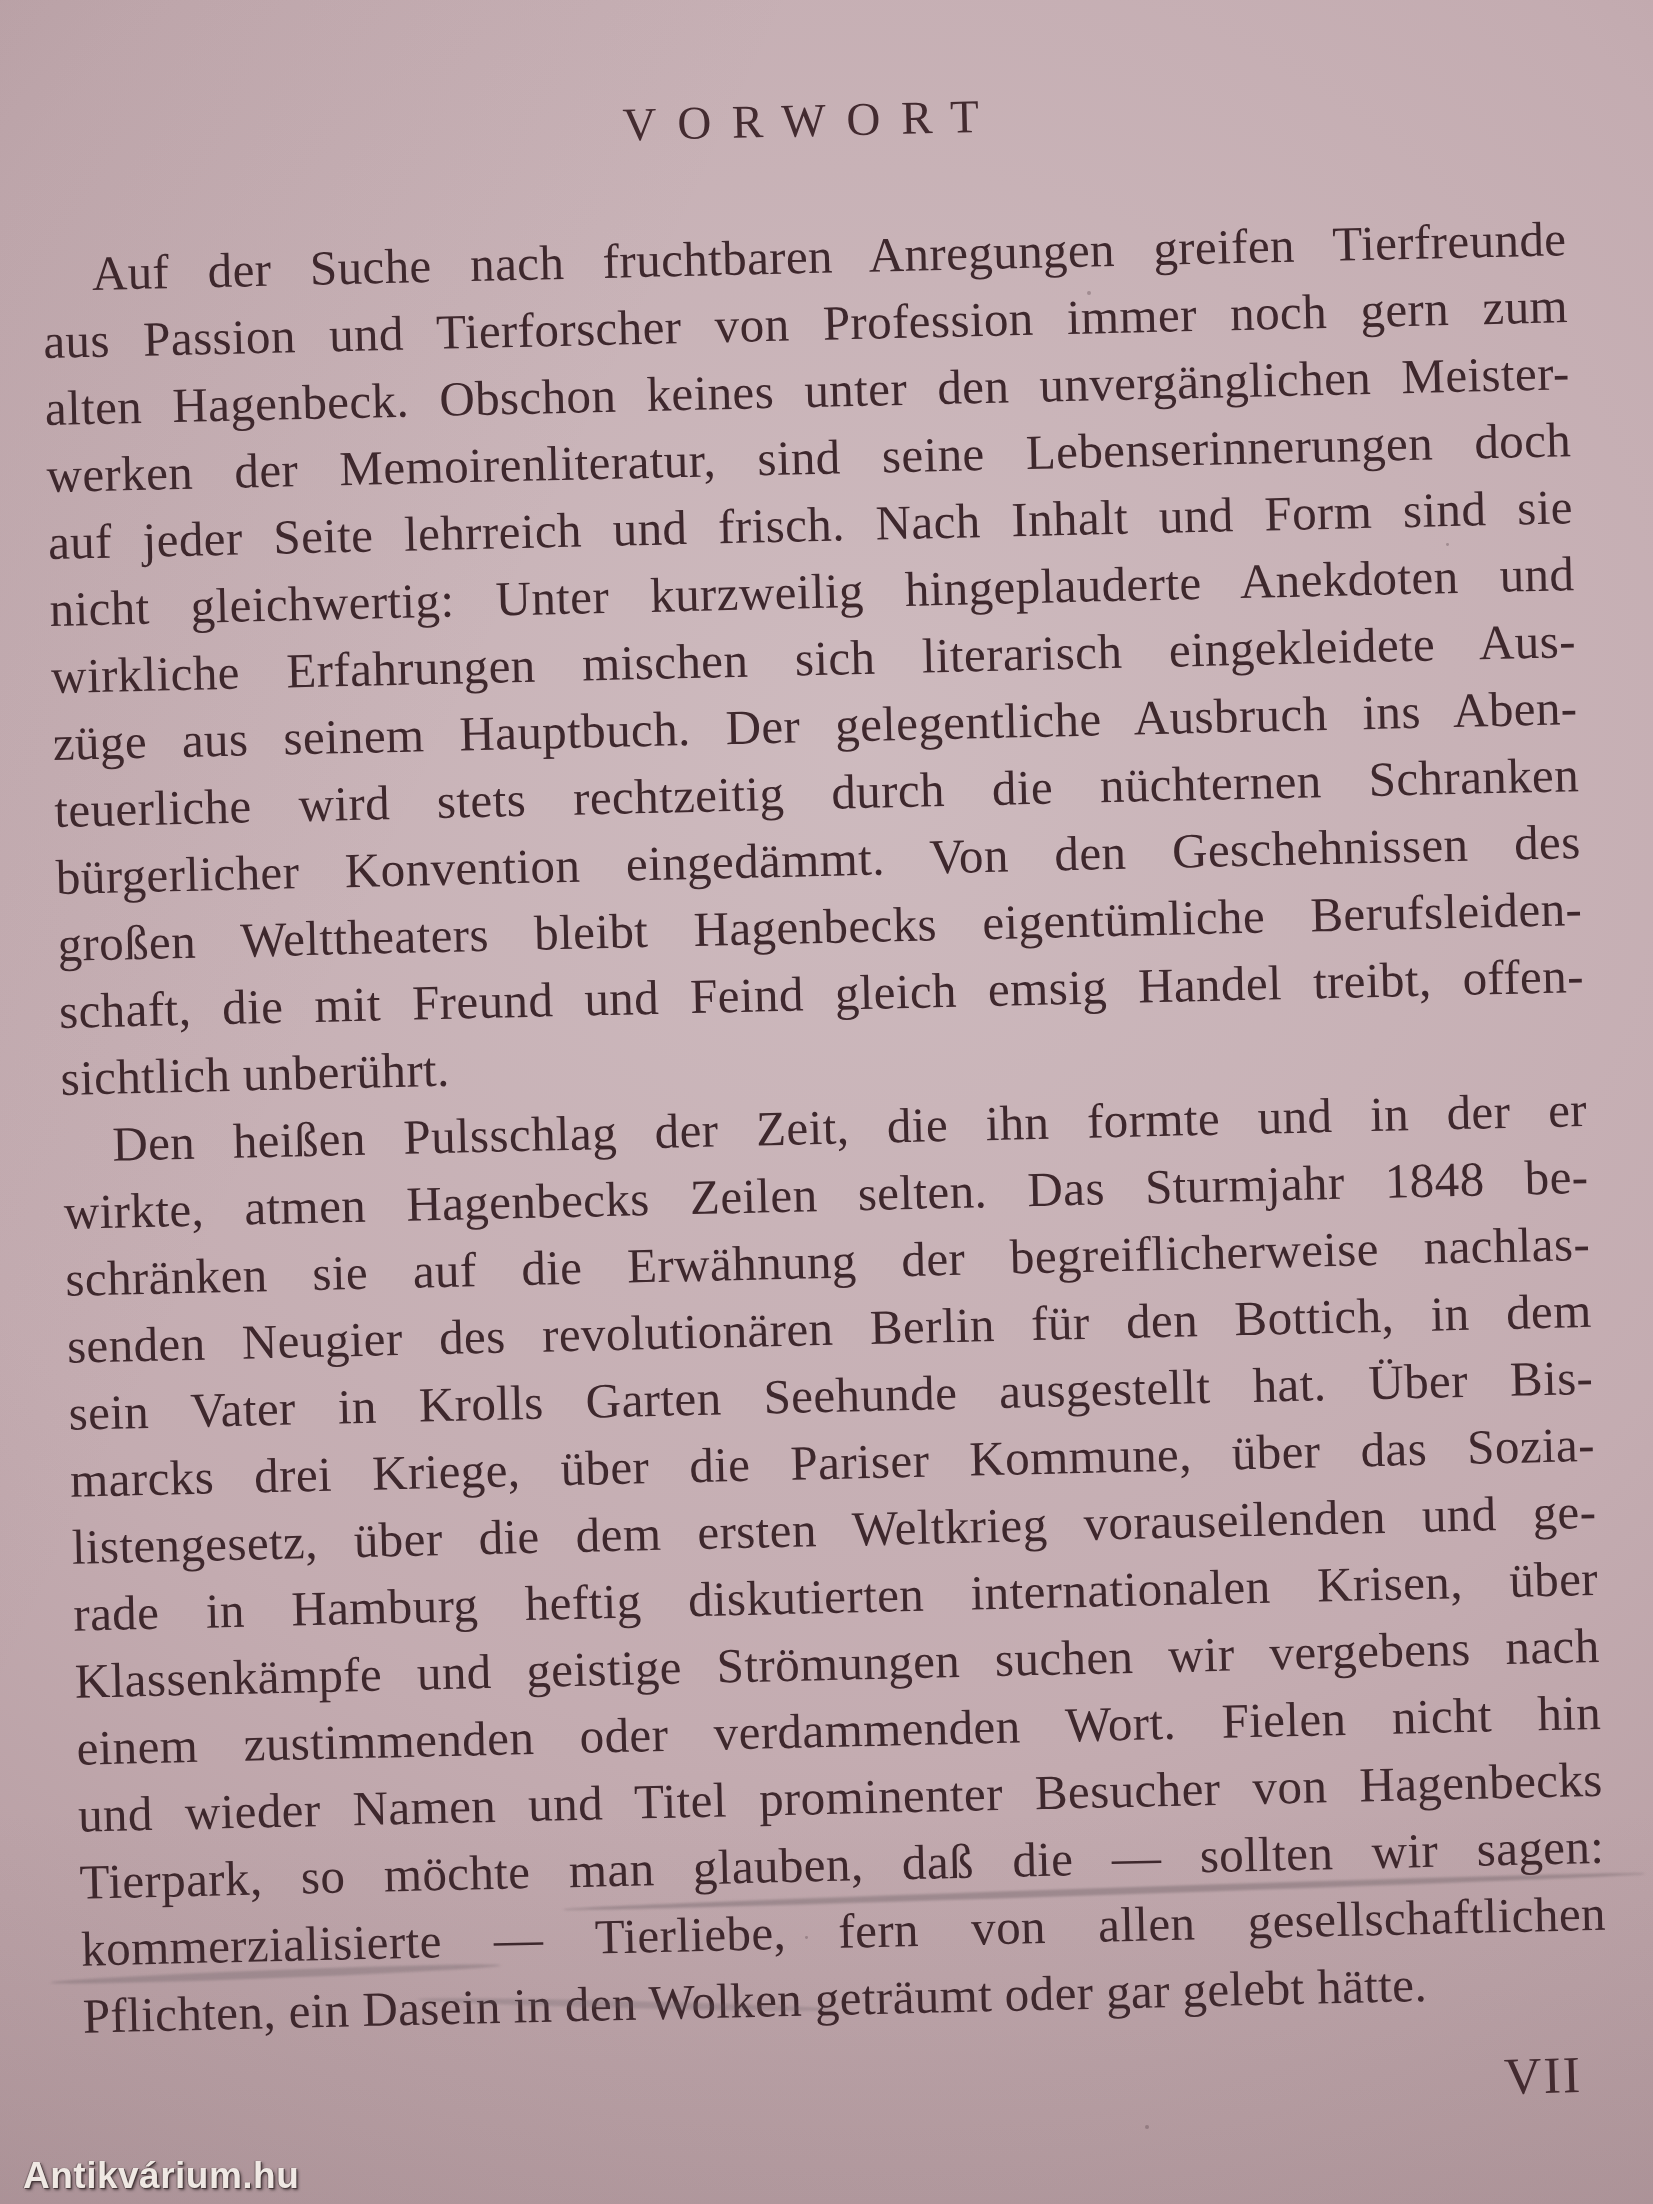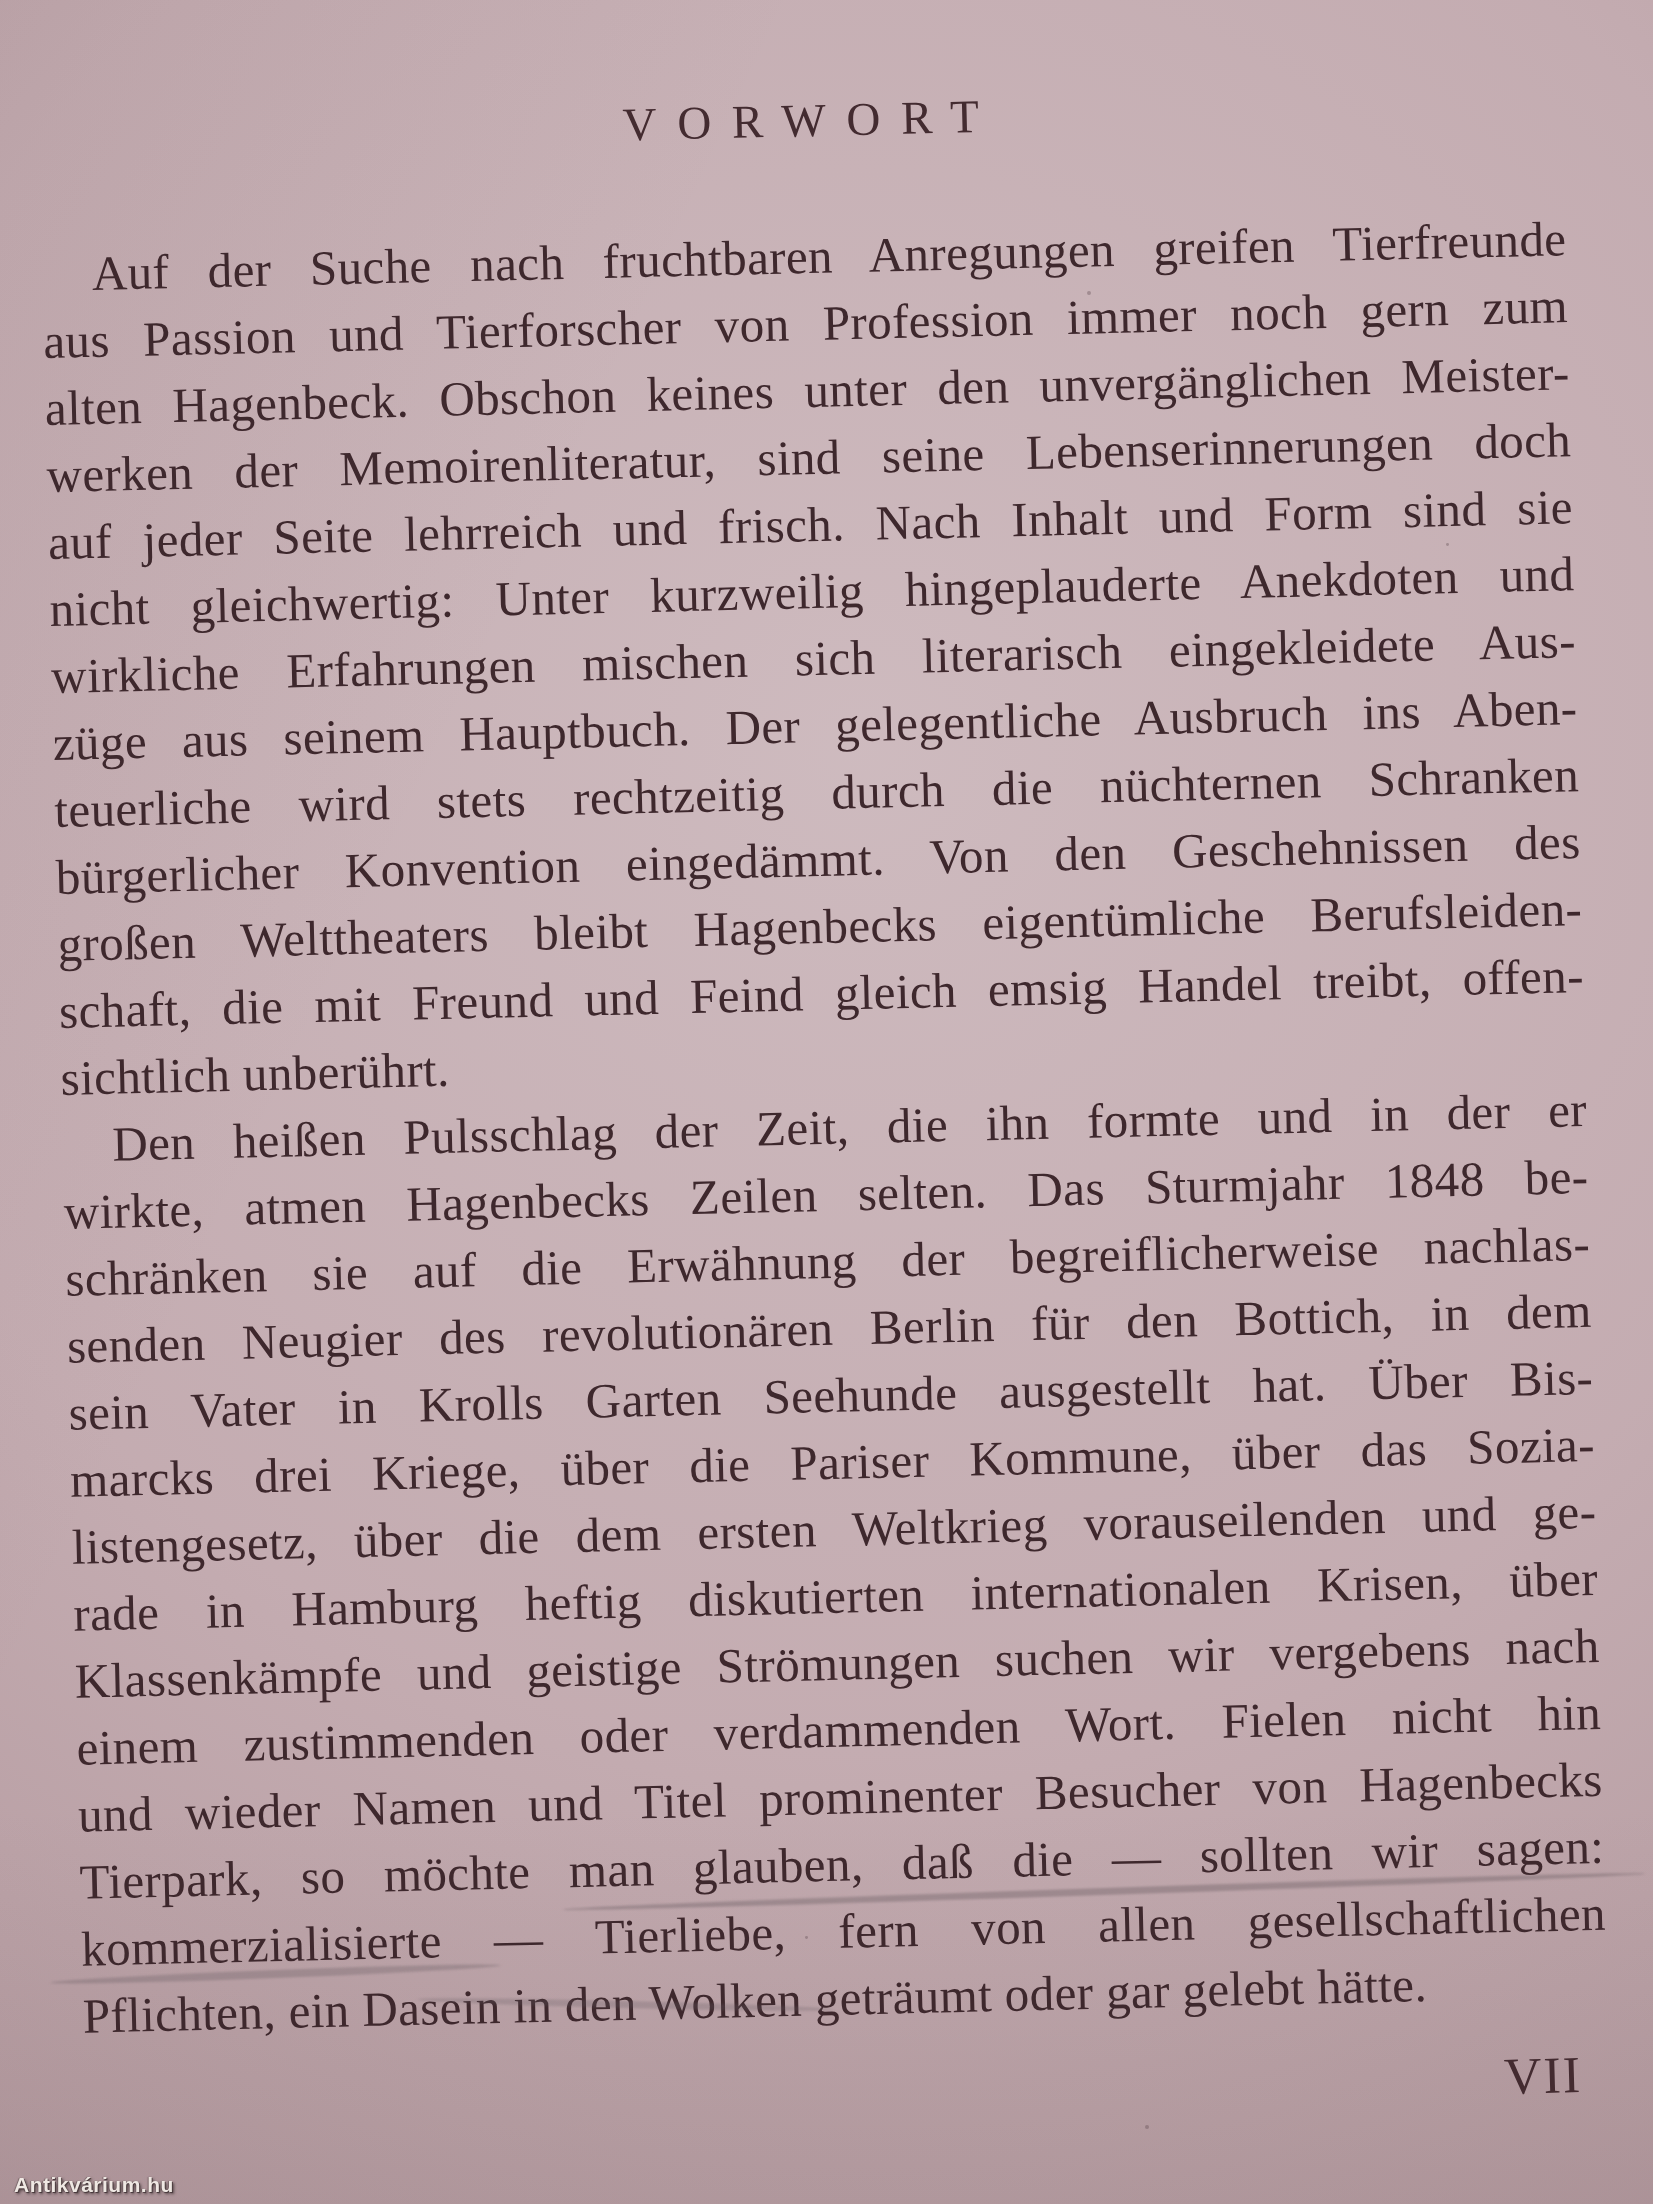--- a/index.html
+++ b/index.html
@@ -84,25 +84,25 @@
   .pencil.c { left: 417px;  top: 2001px; width: 417px;  height: 6.8px; transform: rotate(1.4deg);  background: rgba(102,90,95,0.26); }
   .speck {
     position: absolute;
     width: 3.9px; height: 3.9px;
     border-radius: 50%;
     background: rgba(90,70,75,0.35);
     pointer-events: none;
   }
   .watermark {
     position: absolute;
-    left: 14px;
+    left: 23px;
     bottom: 7.8px;
     font-family: "Liberation Sans", sans-serif;
     font-weight: bold;
-    font-size: 21px;
+    font-size: 37px;
     color: #efe8e3;
     text-shadow:
       1px 1px 0 rgba(70,55,58,0.9),
       1.9px 1.9px 2.9px rgba(40,30,32,0.7),
       -1px 0 1px rgba(70,55,58,0.5);
     letter-spacing: 0.5px;
     text-align: right;
   }
 </style>
 </head>

